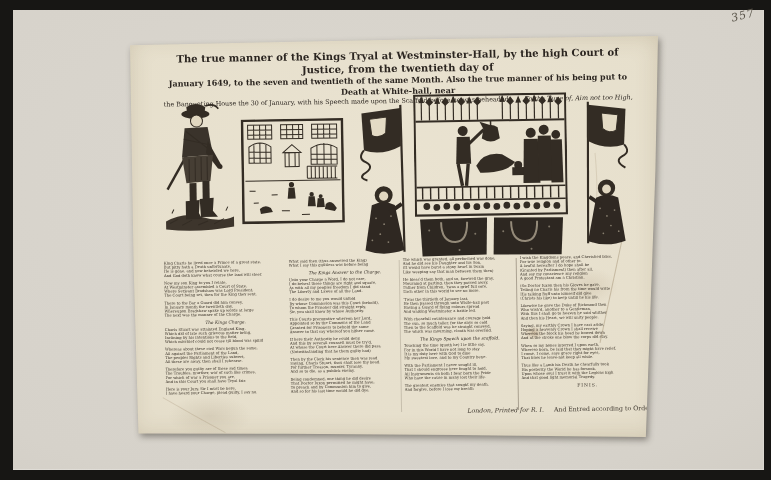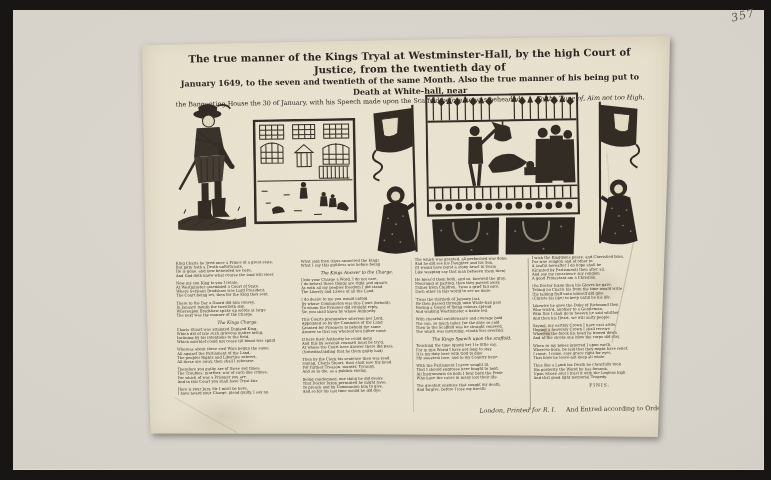--- a/index.html
+++ b/index.html
@@ -6,21 +6,21 @@
   .photo{position:relative;width:771px;height:480px;background:#171614;overflow:hidden;
          font-family:"DejaVu Serif", serif;}
   
   .mat{position:absolute;left:13px;top:10px;width:750px;height:459px;
        background:radial-gradient(130% 125% at 45% 38%, #dbd7cf 0%, #d6d2ca 55%, #c7c2b9 100%);
        border-bottom:1px solid rgba(255,255,255,.22);
        border-right:1px solid rgba(255,255,255,.12);}
   .catalog{position:absolute;left:731px;top:9px;font-style:italic;font-size:11px;
            color:#585349;transform:rotate(-14deg);letter-spacing:1px;}
   
-  .paper-wrap{position:absolute;left:142px;top:36px;width:528px;height:401px;
+  .paper-wrap{position:absolute;left:130px;top:36px;width:528px;height:401px;
               filter:drop-shadow(2px 3px 3px rgba(40,35,28,.45));}
   .paper{position:absolute;inset:0;
          background:
            radial-gradient(14px 10px at 404px 297px, rgba(146,106,64,.30), rgba(146,106,64,0) 70%),
            radial-gradient(40px 26px at 460px 250px, rgba(130,100,62,.12), rgba(130,100,62,0) 70%),
            radial-gradient(60px 30px at 80px 380px, rgba(120,100,70,.14), rgba(120,100,70,0) 70%),
            radial-gradient(120% 120% at 50% 40%, #eae3d1 0%, #e6dfcc 55%, #d9d0ba 100%);
          clip-path:polygon(0% 2.3%, 22% 1.7%, 55% 0.8%, 100% 0%, 99.5% 34%, 97.7% 100%,
                            62% 99.5%, 30% 99.2%, 1.6% 99.1%, 0.7% 58%);
          box-shadow:inset 0 0 22px rgba(125,105,70,.22);}

